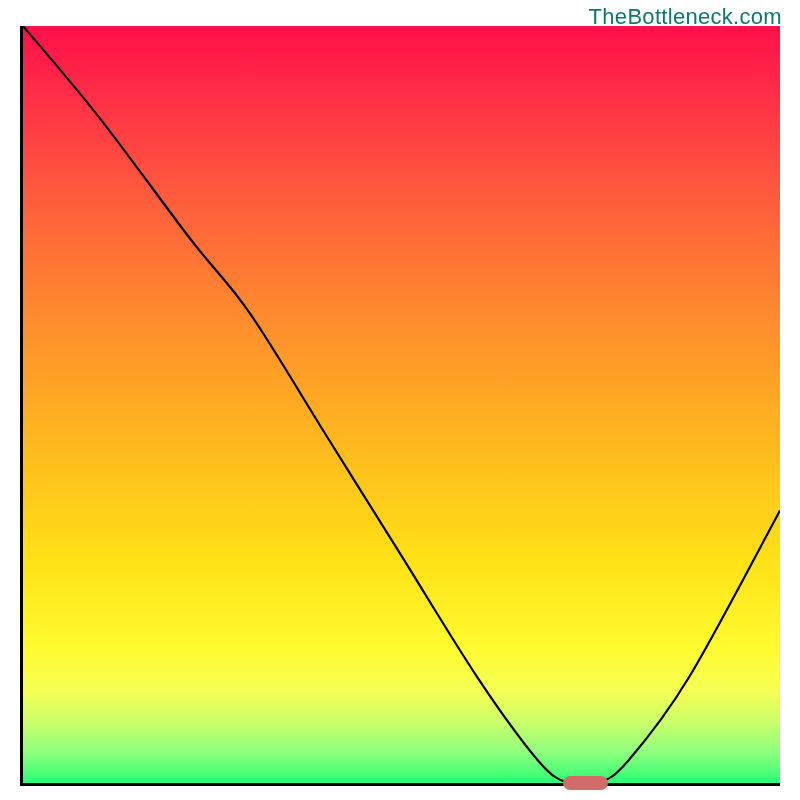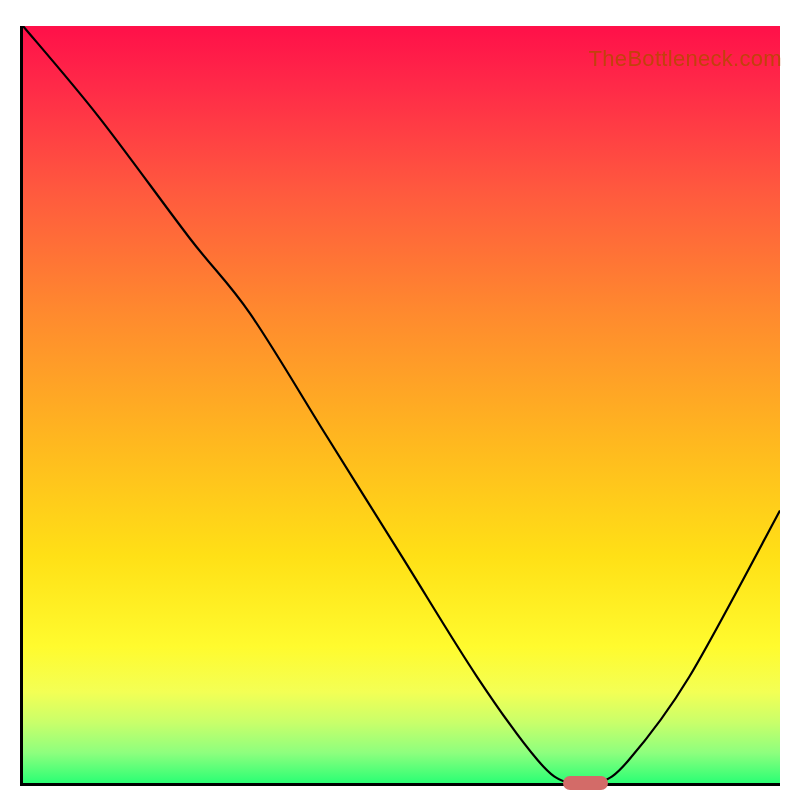--- a/index.html
+++ b/index.html
@@ -8,26 +8,25 @@
     height: 800px;
     background: #ffffff;
     font-family: Arial, sans-serif;
     position: relative;
     overflow: hidden;
   }
   .watermark {
     position: absolute;
     top: 4px;
     right: 18px;
-    color: #c2410c;
+    color: #0f766e;
     font-size: 22px;
     font-weight: 500;
     letter-spacing: 0.3px;
     z-index: 10;
-    margin-top: 42px;
   }
   .plot-area {
     position: absolute;
     left: 20px;
     top: 26px;
     width: 760px;
     height: 760px;
     border-left: 3px solid #000;
     border-bottom: 3px solid #000;
   }

